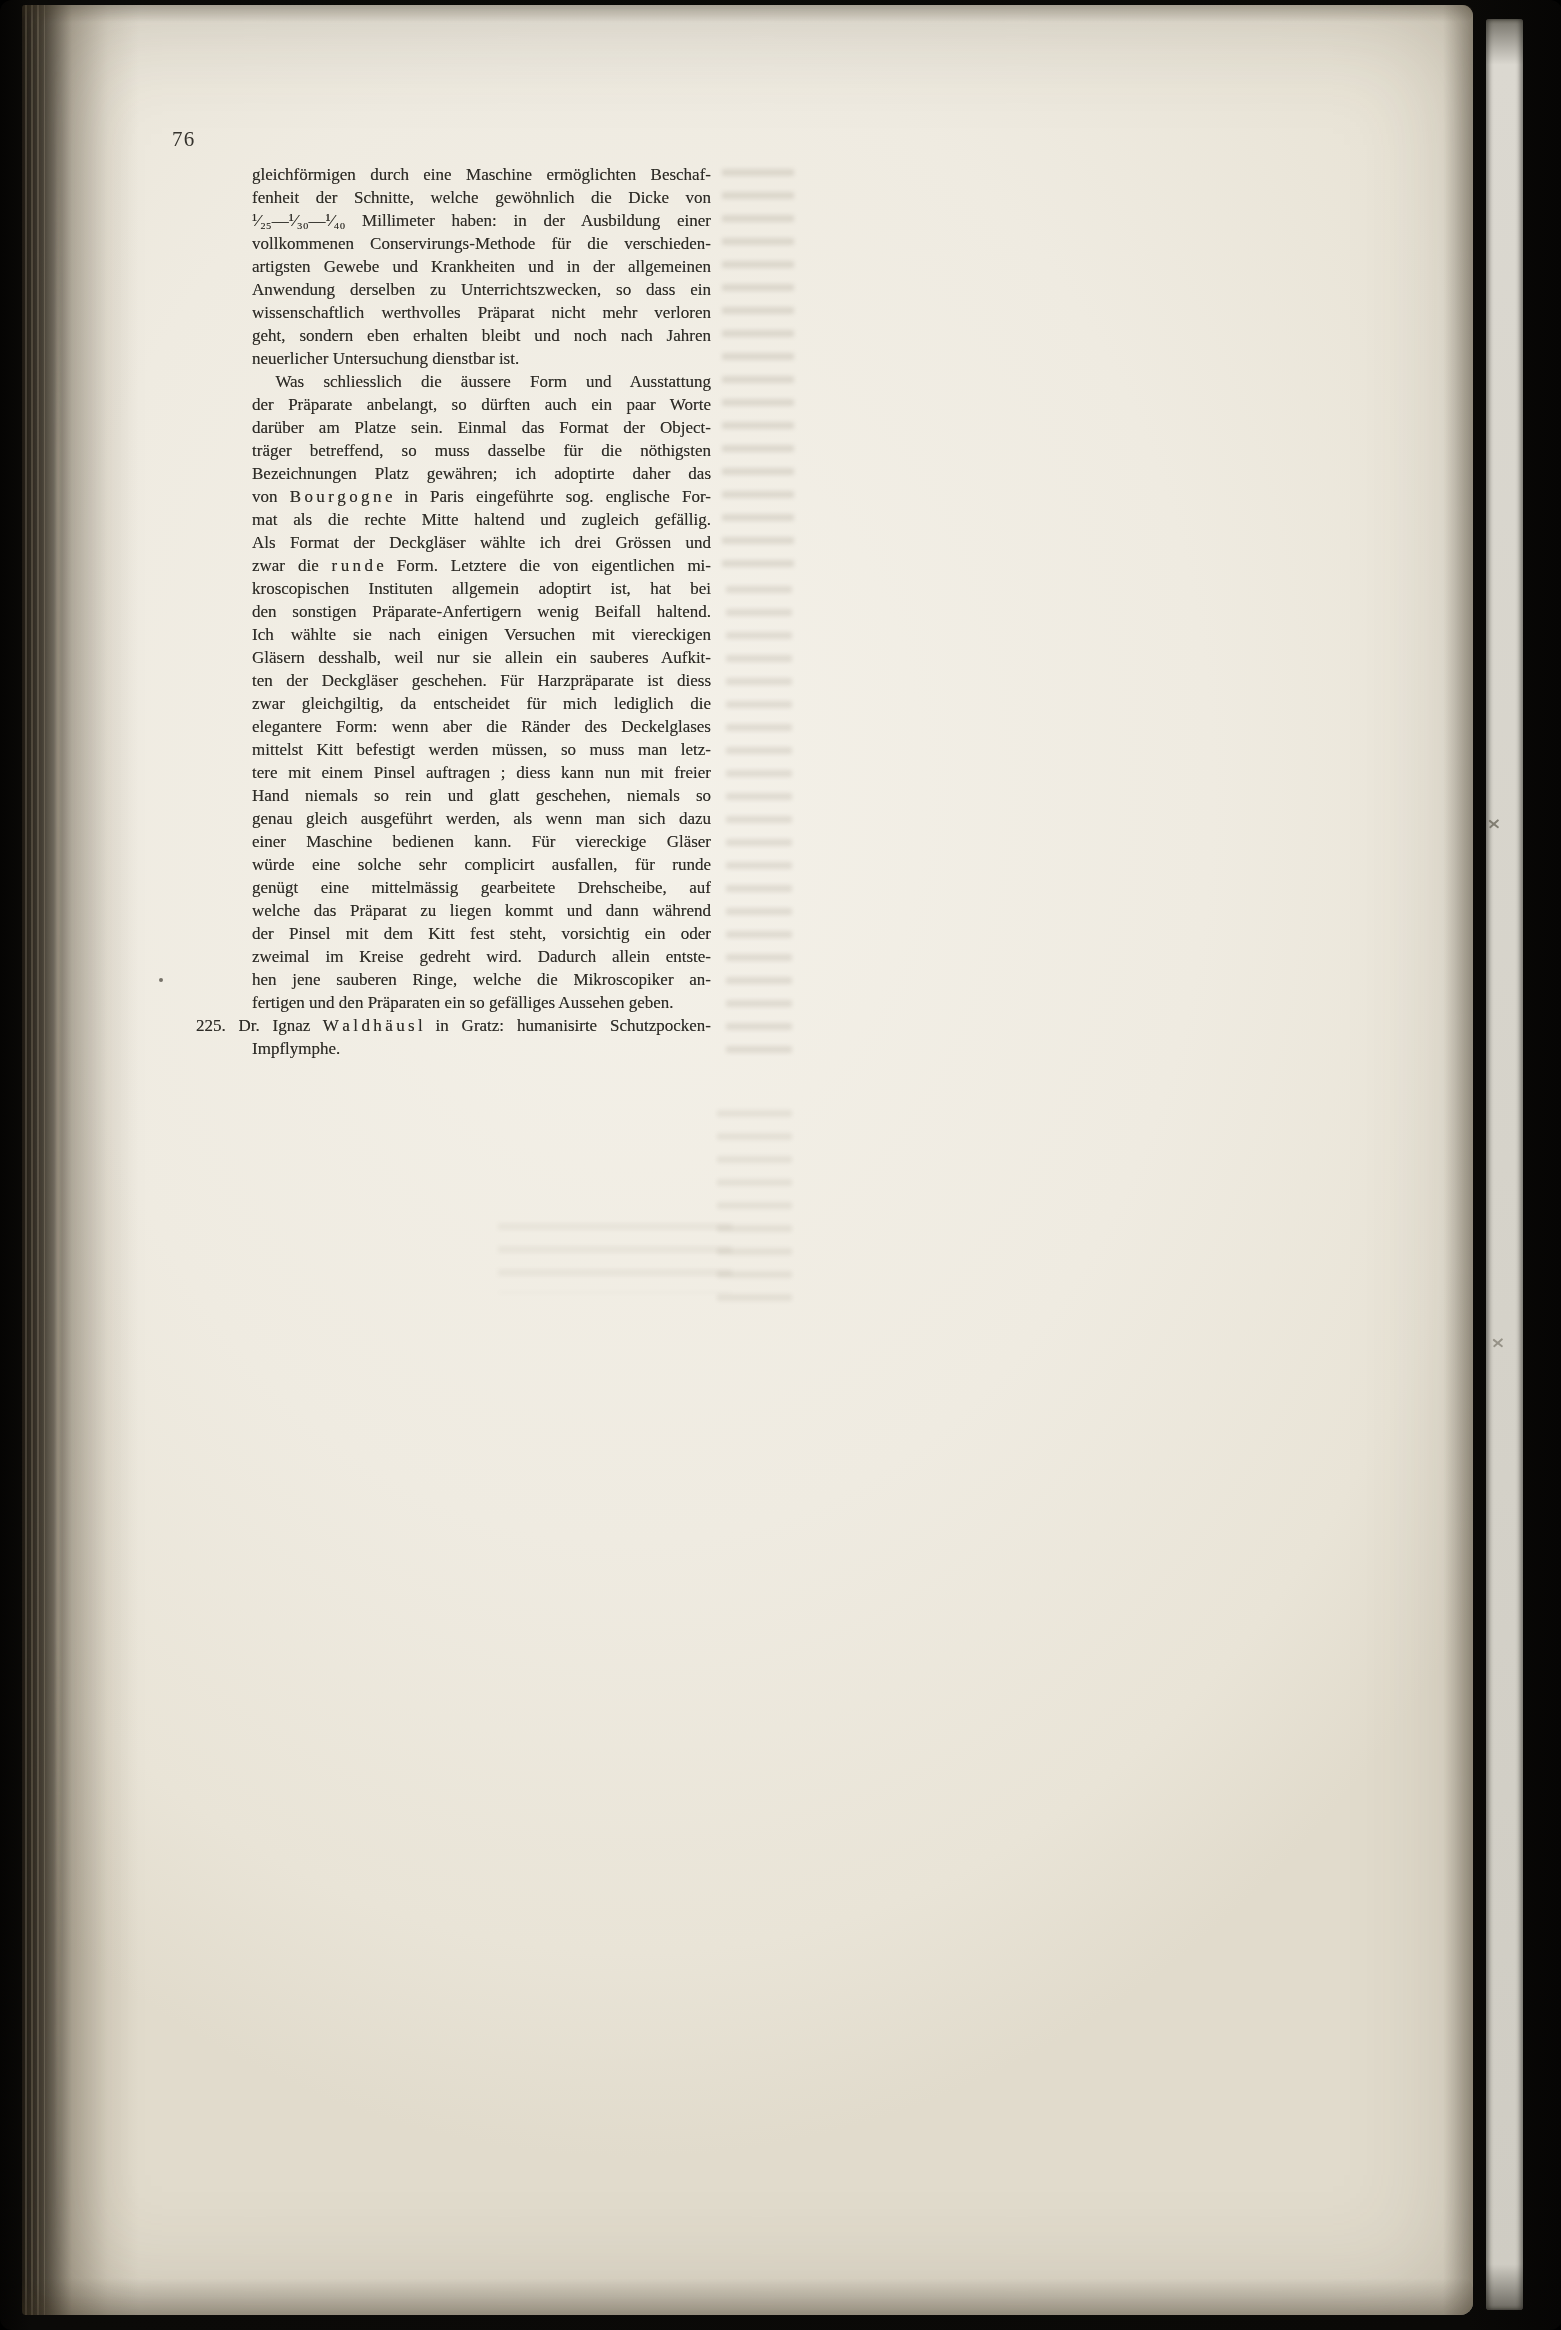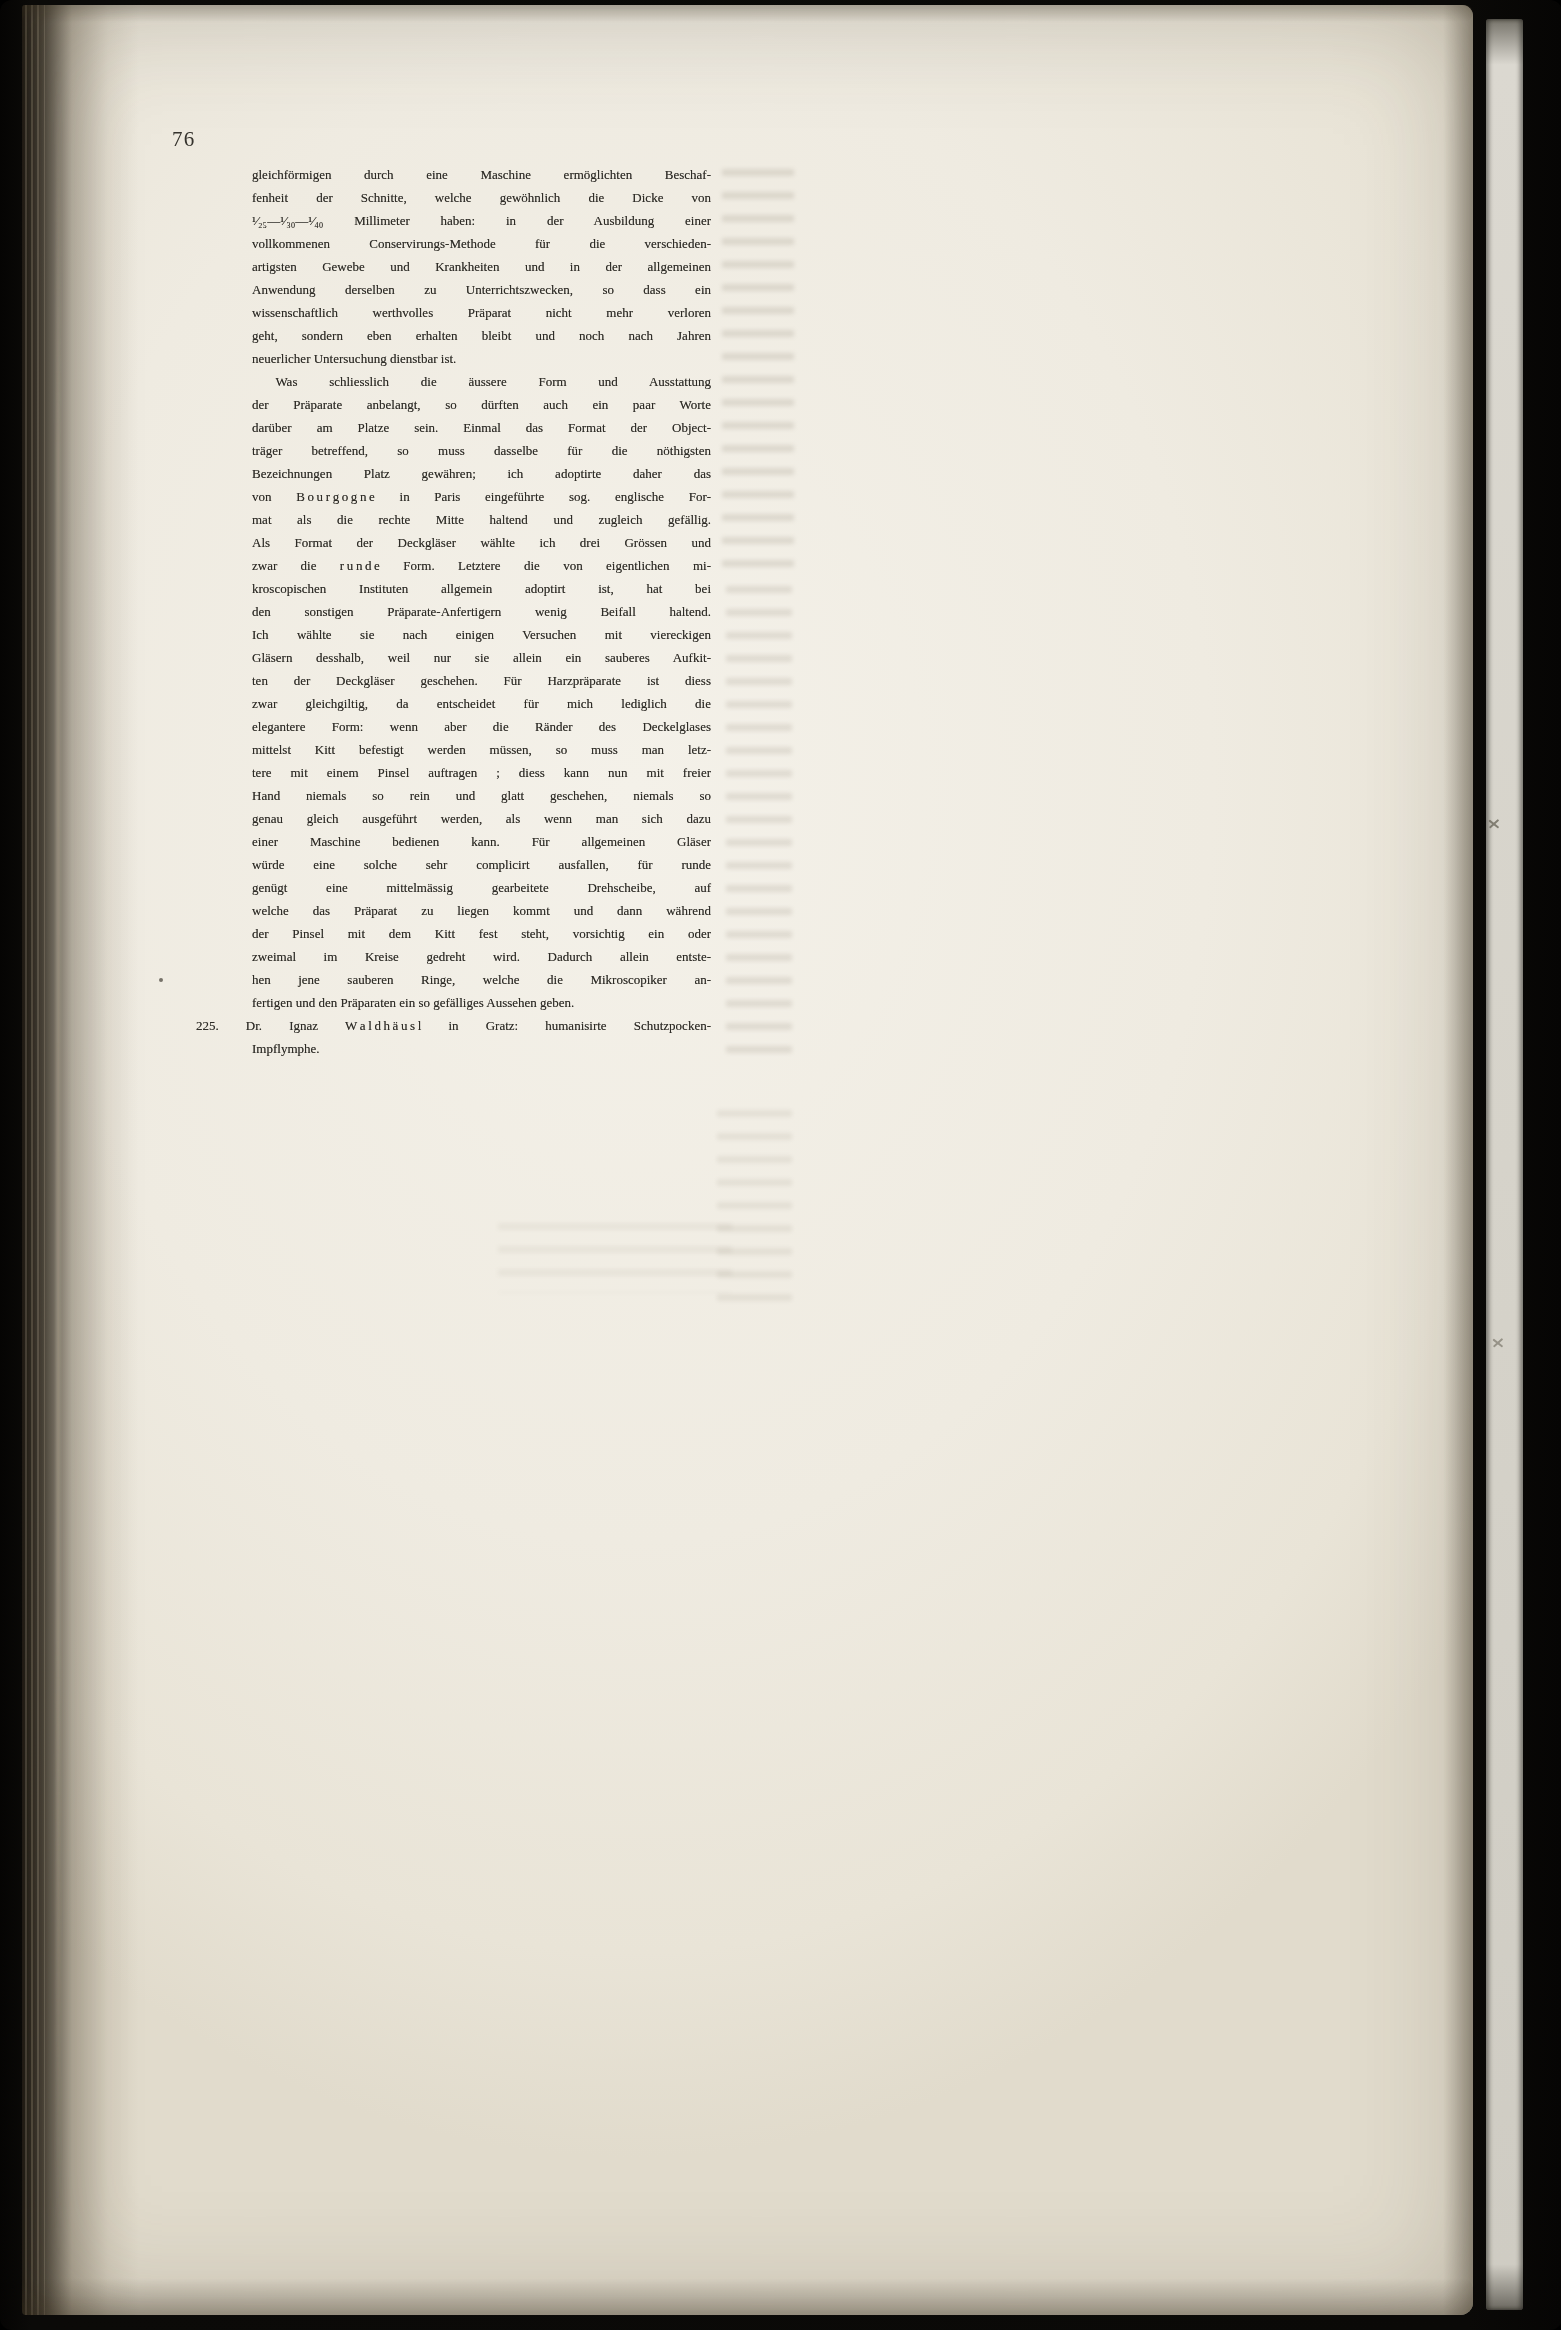--- a/index.html
+++ b/index.html
@@ -36,21 +36,21 @@
   .vignette{position:absolute;inset:0;border-radius:inherit;pointer-events:none;
     box-shadow: inset 0 0 117px rgba(70,58,38,.28), inset 0 0 20px rgba(70,58,38,.14);}
 
   
   .folio{
     position:absolute;left:150px;top:122px;
     font-size:21px;letter-spacing:1.2px;color:#35332d;
   }
   .text-col{
     position:absolute;left:230px;top:158px;width:459px;
-    font-size:13px;line-height:23px;color:#2e2c27;
+    font-size:17px;line-height:23px;color:#2e2c27;
     text-shadow:0 0 0.4px rgba(46,44,39,.55);
   }
   .line{text-align:justify;text-align-last:justify;white-space:normal;}
   .line.para-end{text-align-last:left;}
   .line.indent{text-indent:23.4px;}
   .line.outdent{margin-left:-56px;width:calc(100% + 56px);}
 
   
   .ghost{position:absolute;filter:blur(2.3px);pointer-events:none;
     background:repeating-linear-gradient(to bottom, rgba(120,110,92,.34) 0 7px, rgba(0,0,0,0) 7px 23px);}
@@ -112,21 +112,21 @@
         <div class="line">den sonstigen Präparate-Anfertigern wenig Beifall haltend.</div>
         <div class="line">Ich wählte sie nach einigen Versuchen mit viereckigen</div>
         <div class="line">Gläsern desshalb, weil nur sie allein ein sauberes Aufkit-</div>
         <div class="line">ten der Deckgläser geschehen.  Für Harzpräparate ist diess</div>
         <div class="line">zwar gleichgiltig, da entscheidet für mich lediglich die</div>
         <div class="line">elegantere Form: wenn aber die Ränder des Deckelglases</div>
         <div class="line">mittelst Kitt befestigt werden müssen, so muss man letz-</div>
         <div class="line">tere mit einem Pinsel auftragen ; diess kann nun mit freier</div>
         <div class="line">Hand niemals so rein und glatt geschehen, niemals so</div>
         <div class="line">genau gleich ausgeführt werden, als wenn man sich dazu</div>
-        <div class="line">einer Maschine bedienen kann.  Für allgemeinen Gläser</div>
+        <div class="line">einer Maschine bedienen kann.  Für viereckige Gläser</div>
         <div class="line">würde eine solche sehr complicirt ausfallen, für runde</div>
         <div class="line">genügt eine mittelmässig gearbeitete Drehscheibe, auf</div>
         <div class="line">welche das Präparat zu liegen kommt und dann während</div>
         <div class="line">der Pinsel mit dem Kitt fest steht, vorsichtig ein oder</div>
         <div class="line">zweimal im Kreise gedreht wird.  Dadurch allein entste-</div>
         <div class="line">hen jene sauberen Ringe, welche die Mikroscopiker an-</div>
         <div class="line para-end">fertigen und den Präparaten ein so gefälliges Aussehen geben.</div>
         <div class="line outdent">225. Dr. Ignaz W a l d h ä u s l in Gratz: humanisirte Schutzpocken-</div>
         <div class="line para-end">Impflymphe.</div>
       </div>

